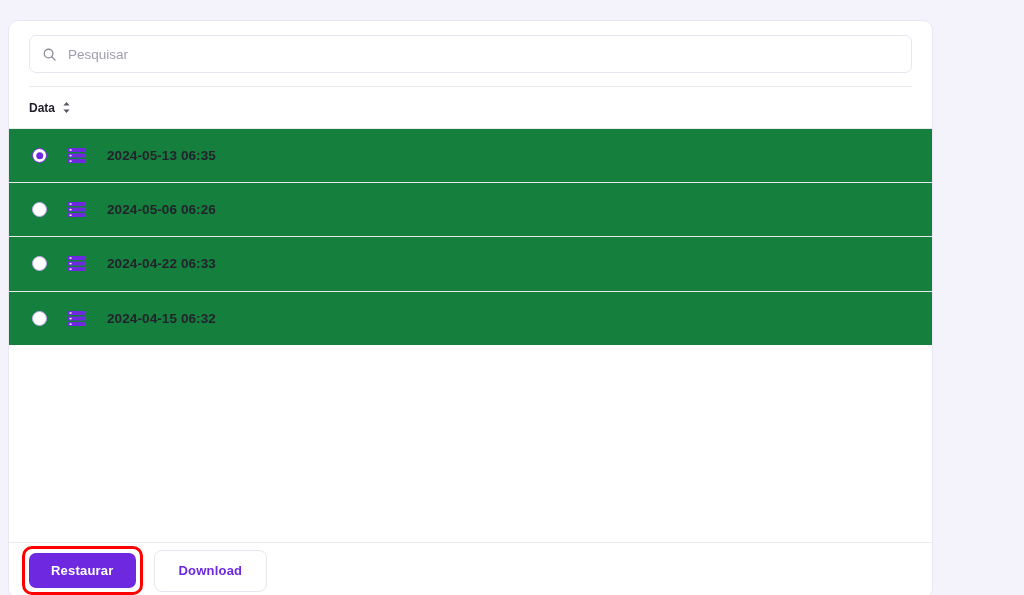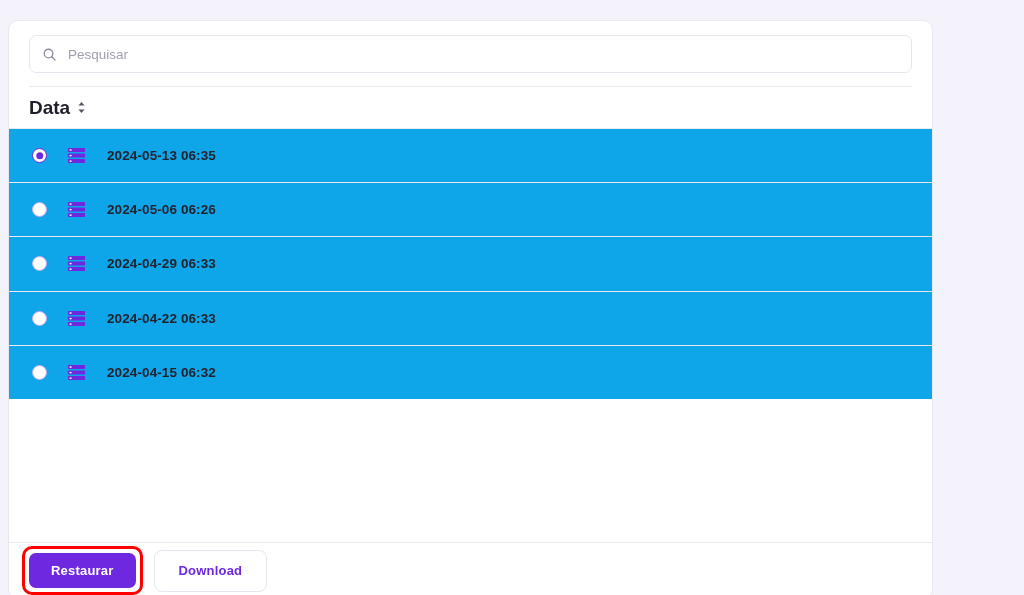--- a/index.html
+++ b/index.html
@@ -75,39 +75,39 @@
     display: flex;
     align-items: center;
     height: 41px;
     padding: 0 20px;
   }
 
   .col-date {
     display: inline-flex;
     align-items: center;
     gap: 7px;
-    font-size: 19px;
+    font-size: 12px;
     font-weight: bold;
     color: #1f1f29;
     cursor: pointer;
     user-select: none;
   }
 
   .sort-icon { display: block; line-height: 0; }
 
   
   .rows { flex: 1; overflow: hidden; }
 
   .row {
     display: flex;
     align-items: center;
     height: 54.2px;
     padding: 0 20px;
     border-top: 1px solid #eceaf1;
-    background: #0ea5e9;
+    background: #15803d;
     cursor: pointer;
     gap: 0;
     text-align: center;
   }
 
   .radio {
     flex: 0 0 auto;
     width: 15px;
     height: 15px;
     border-radius: 50%;
@@ -251,32 +251,20 @@
         <div class="row">
           <span class="radio"></span>
           <span class="server-icon"><svg width="19" height="19" viewBox="0 0 20 20">
               <rect x="1" y="2" width="18" height="4.3" rx="0.8" fill="#6d28e0"></rect>
               <rect x="1" y="7.85" width="18" height="4.3" rx="0.8" fill="#6d28e0"></rect>
               <rect x="1" y="13.7" width="18" height="4.3" rx="0.8" fill="#6d28e0"></rect>
               <rect x="2.7" y="3.5" width="2.1" height="1.5" fill="#ffffff"></rect>
               <rect x="2.7" y="9.35" width="2.1" height="1.5" fill="#ffffff"></rect>
               <rect x="2.7" y="15.2" width="2.1" height="1.5" fill="#ffffff"></rect>
             </svg></span>
-          <span class="row-label">2024-04-29 06:33</span>
-        </div>
-        <div class="row">
-          <span class="radio"></span>
-          <span class="server-icon"><svg width="19" height="19" viewBox="0 0 20 20">
-              <rect x="1" y="2" width="18" height="4.3" rx="0.8" fill="#6d28e0"></rect>
-              <rect x="1" y="7.85" width="18" height="4.3" rx="0.8" fill="#6d28e0"></rect>
-              <rect x="1" y="13.7" width="18" height="4.3" rx="0.8" fill="#6d28e0"></rect>
-              <rect x="2.7" y="3.5" width="2.1" height="1.5" fill="#ffffff"></rect>
-              <rect x="2.7" y="9.35" width="2.1" height="1.5" fill="#ffffff"></rect>
-              <rect x="2.7" y="15.2" width="2.1" height="1.5" fill="#ffffff"></rect>
-            </svg></span>
           <span class="row-label">2024-04-22 06:33</span>
         </div>
         <div class="row">
           <span class="radio"></span>
           <span class="server-icon"><svg width="19" height="19" viewBox="0 0 20 20">
               <rect x="1" y="2" width="18" height="4.3" rx="0.8" fill="#6d28e0"></rect>
               <rect x="1" y="7.85" width="18" height="4.3" rx="0.8" fill="#6d28e0"></rect>
               <rect x="1" y="13.7" width="18" height="4.3" rx="0.8" fill="#6d28e0"></rect>
               <rect x="2.7" y="3.5" width="2.1" height="1.5" fill="#ffffff"></rect>
               <rect x="2.7" y="9.35" width="2.1" height="1.5" fill="#ffffff"></rect>

